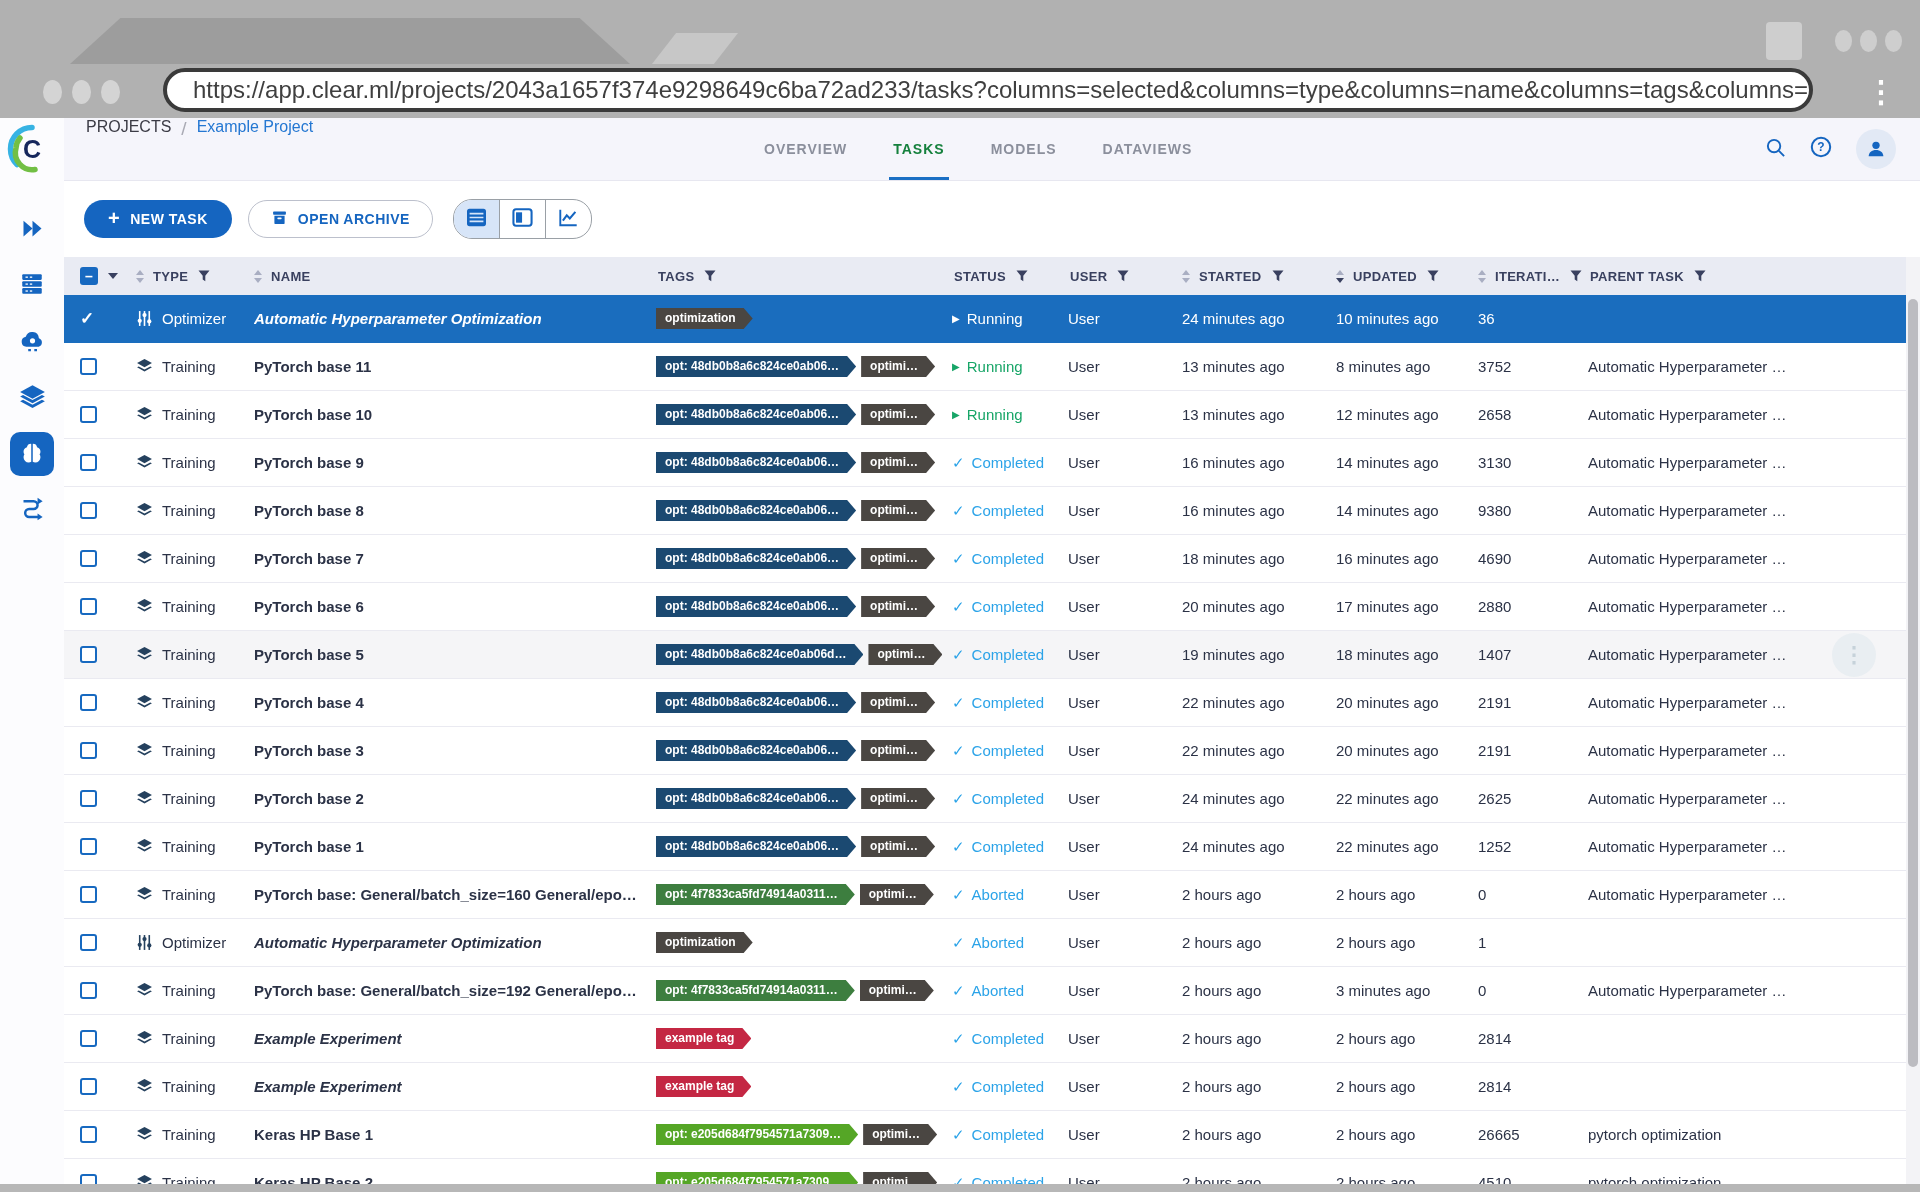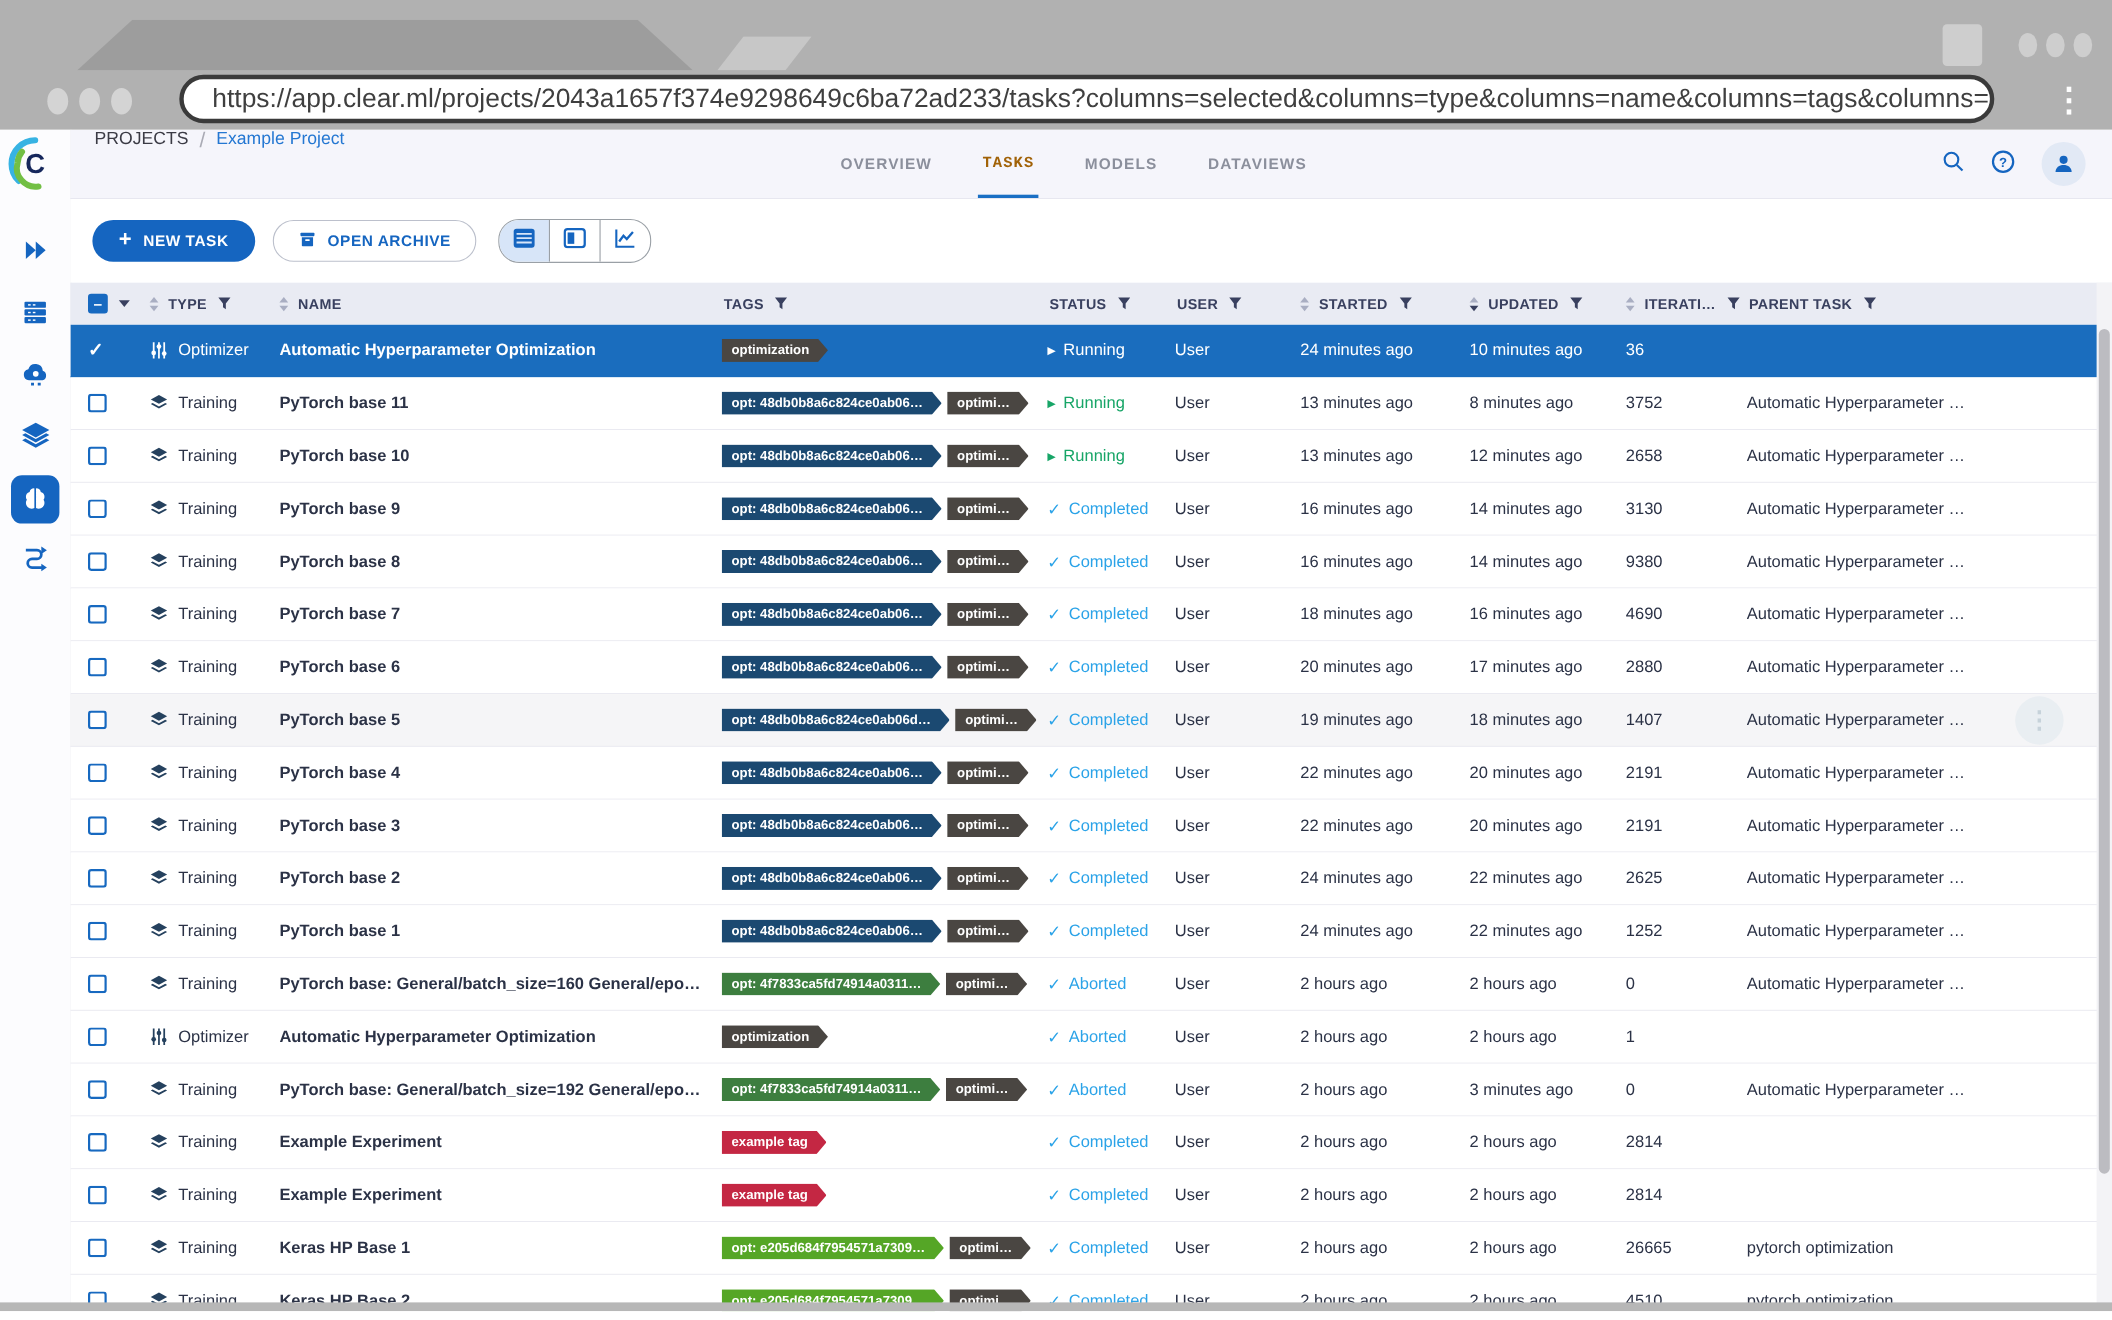--- a/index.html
+++ b/index.html
@@ -25,21 +25,21 @@
   .side-item.active .pill{background:#1565c0;border-radius:10px;width:44px;height:44px;display:flex;align-items:center;justify-content:center;}
   
   .main{position:absolute;left:64px;top:0;right:0;bottom:0;}
   .page-header{position:absolute;left:0;right:0;top:0;height:62px;background:#f5f5fb;border-bottom:1px solid #e7e7f0;}
   .breadcrumb{position:absolute;left:22px;top:0;height:62px;display:flex;align-items:flex-start;gap:10px;font-size:16px;}
   .bc-root{color:#3b3b45;}
   .bc-sep{color:#a9aab4;font-size:19px;font-weight:300;}
   .bc-cur{color:#2477d2;}
   .tabs{position:absolute;left:700px;top:0;height:62px;display:flex;gap:46px;}
   .tab{display:flex;align-items:center;font-size:14px;font-weight:bold;letter-spacing:1px;color:#8b8f9c;position:relative;cursor:pointer;}
-  .tab.active{color:#a16207;font-family:Liberation Mono, monospace;}
+  .tab.active{color:#15803d;}
   .tab.active::after{content:"";position:absolute;left:-4px;right:-4px;bottom:0;height:3px;background:#1a6fc4;}
   .hdr-icons{position:absolute;right:24px;top:0;height:62px;display:flex;align-items:center;gap:24px;}
   .avatar{width:40px;height:40px;border-radius:50%;background:#e2e9f5;display:flex;align-items:center;justify-content:center;}
   
   .toolbar{position:absolute;left:0;right:0;top:63px;height:76px;background:#fff;display:flex;align-items:center;padding-left:20px;}
   .btn-new{height:38px;border-radius:19px;background:#1565c0;color:#fff;font-weight:bold;font-size:14px;letter-spacing:.5px;display:flex;align-items:center;gap:10px;padding:0 24px;border:none;cursor:pointer;font-family:inherit;}
   .btn-new .plus{font-size:20px;font-weight:bold;margin-top:-2px;}
   .btn-arch{height:38px;border-radius:19px;background:#fff;border:1px solid #bcc0cc;color:#1565c0;font-weight:bold;font-size:14px;letter-spacing:.5px;display:flex;align-items:center;gap:10px;padding:0 22px;margin-left:16px;cursor:pointer;font-family:inherit;}
   .viewgroup{height:38px;border:1px solid #9aa0a6;border-radius:19px;display:flex;margin-left:20px;overflow:hidden;}
   .vseg{width:45px;display:flex;align-items:center;justify-content:center;cursor:pointer;}
@@ -64,21 +64,21 @@
   .row.hovered{background:#f5f5f7;}
   .row.selected{background:#1a6dbe;color:#fff;border-bottom-color:#1a6dbe;}
   .td{white-space:nowrap;overflow:hidden;}
   .cb{width:17px;height:17px;border:2px solid #1769c0;border-radius:3px;background:#fff;display:inline-block;box-sizing:border-box;}
   .rowcheck{color:#fff;font-size:17px;font-weight:bold;}
   .c-select{display:flex;align-items:center;}
   .c-type{display:flex;align-items:center;gap:9px;}
   .ticon{display:flex;color:#25415e;}
   .selected .ticon{color:#fff;}
   .c-name{font-weight:bold;text-overflow:ellipsis;padding-right:14px;}
-  .c-name.it{}
+  .c-name.it{font-style:italic;}
   .c-tags{display:flex;align-items:center;gap:5px;overflow:hidden;}
   .tag{color:#fff;font-size:12px;font-weight:bold;height:21px;line-height:21px;padding:0 17px 0 9px;clip-path:polygon(0 0,calc(100% - 9px) 0,100% 50%,calc(100% - 9px) 100%,0 100%);white-space:nowrap;flex:none;max-width:182px;overflow:hidden;}
   .c-status{display:flex;align-items:center;gap:7px;font-size:15px;}
   .selected .c-status{color:#fff;}
   .sic.play{font-size:10px;}
   .sic.chk{font-size:15px;}
   .c-parent{text-overflow:ellipsis;padding-right:10px;}
   .rowmenu{position:absolute;right:44px;top:2px;width:44px;height:44px;border-radius:50%;background:#e9eef2;color:#c6d2da;font-size:22px;font-weight:bold;display:flex;align-items:center;justify-content:center;}
   
   .vscroll{position:absolute;right:0;top:139px;bottom:0;width:14px;background:#f3f3f6;}

